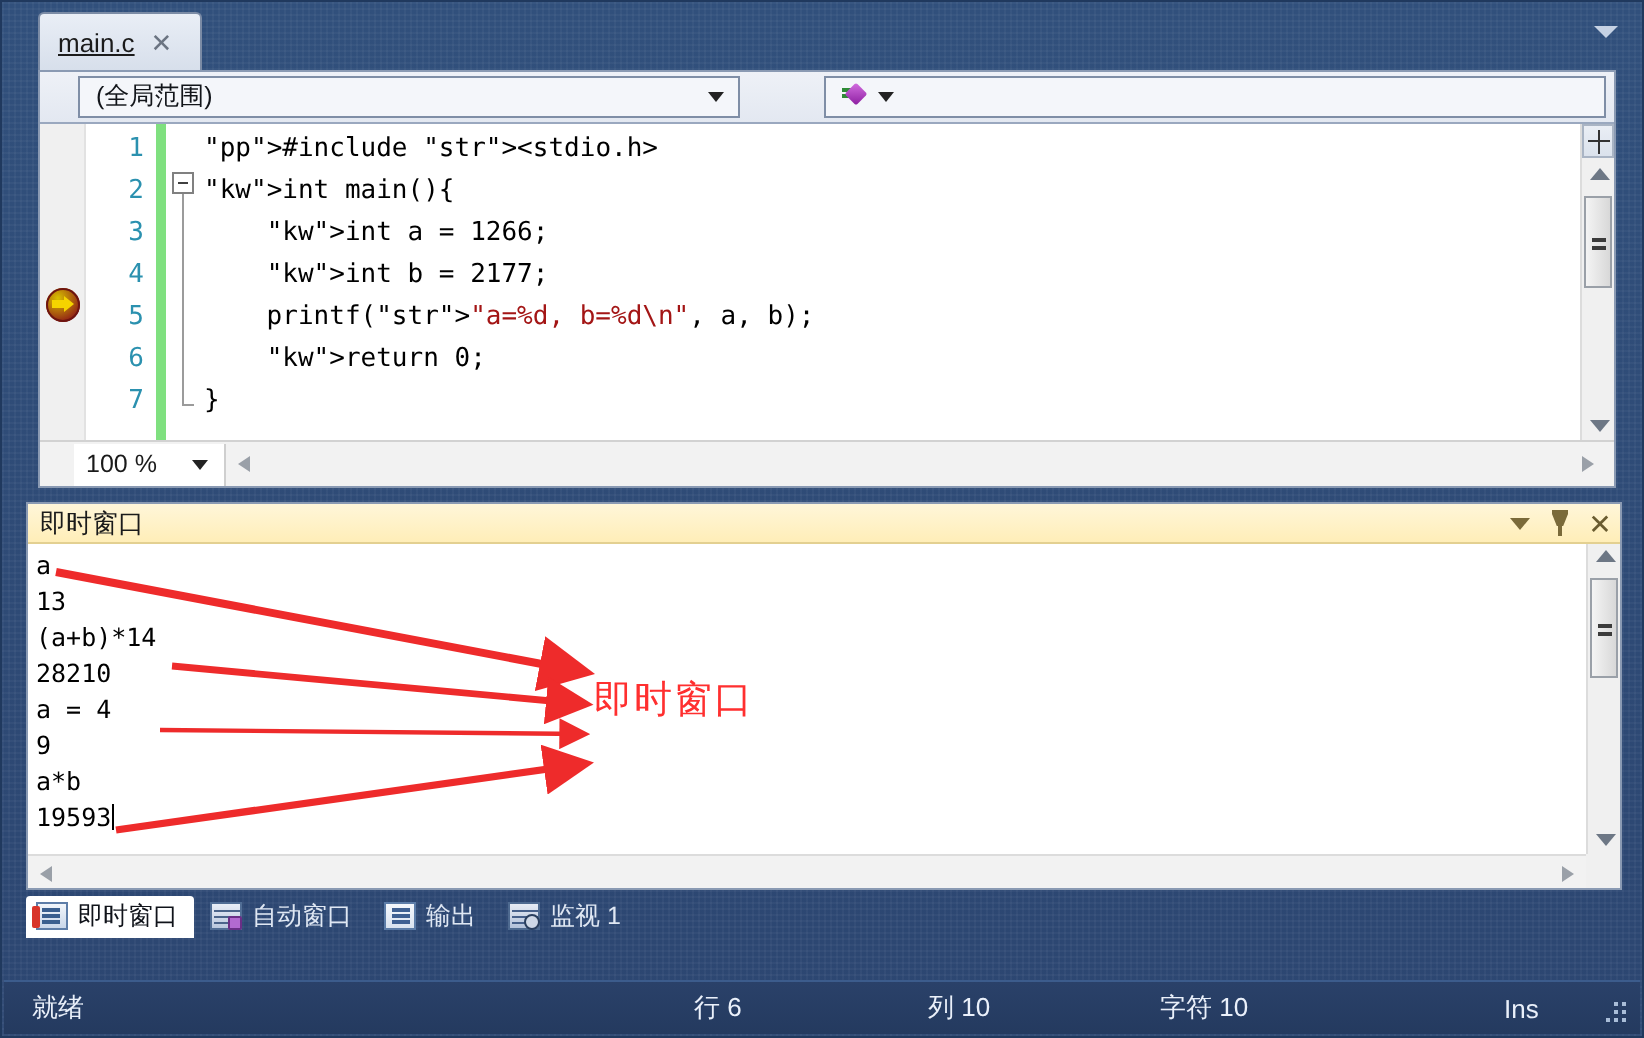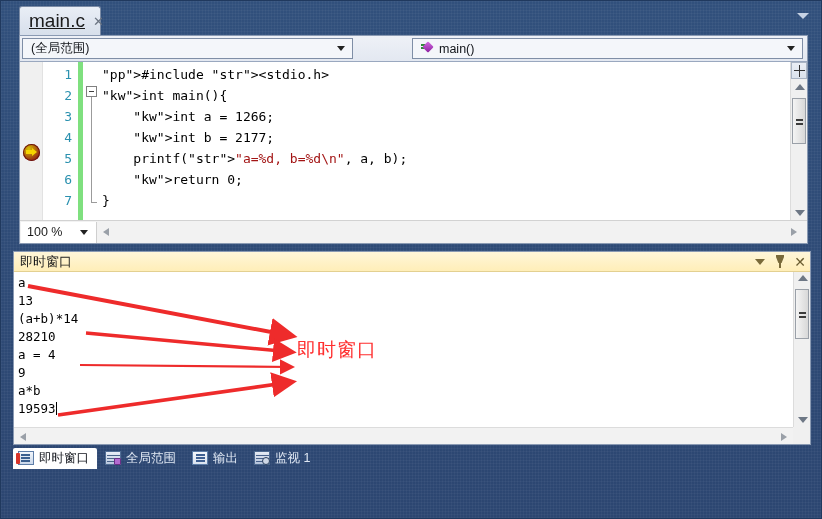--- a/index.html
+++ b/index.html
@@ -22,21 +22,21 @@
   
   #tabstrip{position:absolute;left:0;top:0;width:822px;height:34px;}
   .doc-tab{
     position:absolute;left:18px;top:5px;height:29px;width:82px;
     background:linear-gradient(#e9eef6,#d7dfeb);
     border:1px solid #7b8ba5;border-bottom:none;
     border-radius:3px 3px 0 0;
     box-sizing:border-box;
     display:flex;align-items:center;padding:0 6px 0 9px;
   }
-  .doc-tab-label{color:#1b1b1b;font-size:19px;text-decoration:underline;}
+  .doc-tab-label{color:#1b1b1b;font-size:13px;text-decoration:underline;}
   .doc-tab-close{
     margin-left:8px;color:#6b7482;font-size:13px;line-height:1;cursor:default;
   }
   #tabstrip-chevron{
     position:absolute;right:14px;top:12px;width:0;height:0;
     border-left:6px solid transparent;border-right:6px solid transparent;
     border-top:6px solid #c6d2e4;
   }
   
   #editor-frame{
@@ -44,21 +44,21 @@
     background:#f2f4f8;border:1px solid #8a9ab3;box-sizing:border-box;
   }
   
   #navbar{position:absolute;left:0;top:0;width:100%;height:26px;
     background:linear-gradient(#eef1f7,#e3e8f1);border-bottom:1px solid #9aa8bf;box-sizing:border-box;}
   .combo{
     position:absolute;top:2px;height:21px;
     background:#f4f6fa;border:1px solid #7f8ea6;box-sizing:border-box;
     display:flex;align-items:center;padding:0 2px 0 8px;
   }
-  #combo-scope{left:2px;width:331px;}
+  #combo-scope{left:19px;width:331px;}
   #combo-member{left:392px;right:3px;width:391px;}
   .combo-text{flex:1;color:#12151a;font-size:12.5px;white-space:nowrap;overflow:hidden;}
   .combo-arrow{
     width:0;height:0;margin-right:5px;
     border-left:4px solid transparent;border-right:4px solid transparent;
     border-top:5px solid #222;
   }
   .member-icon{
     width:13px;height:13px;margin-right:5px;position:relative;flex:0 0 auto;
   }
@@ -105,21 +105,21 @@
     font-size:13px;line-height:21px;white-space:pre;color:#000;
   }
   .str{color:#a31515;}
   
   #editor-bottombar{
     position:absolute;left:0;right:0;bottom:0;height:23px;
     background:#f2f2f2;border-top:1px solid #d2d2d2;box-sizing:border-box;
     display:flex;align-items:center;
   }
   #zoom-combo{
-    width:76px;height:21px;margin-left:1px;display:flex;align-items:center;
+    width:76px;height:21px;margin-left:17px;display:flex;align-items:center;
     background:#fff;border-right:1px solid #cfcfcf;box-sizing:border-box;padding-left:6px;
   }
   #zoom-label{font-size:12.5px;color:#1a1a1a;flex:1;}
   #zoom-arrow{width:0;height:0;margin-right:8px;
     border-left:4px solid transparent;border-right:4px solid transparent;border-top:5px solid #222;}
   #hscroll-left{width:0;height:0;margin-left:6px;
     border-top:4px solid transparent;border-bottom:4px solid transparent;border-right:6px solid #9aa0a8;}
   #hscroll-right{width:0;height:0;margin-right:10px;
     border-top:4px solid transparent;border-bottom:4px solid transparent;border-left:6px solid #9aa0a8;}
   #hscroll-track{flex:1;height:100%;}
@@ -242,21 +242,20 @@
       <div class="combo" id="combo-scope">
         <span class="combo-text">(全局范围)</span>
         <span class="combo-arrow"></span>
       </div>
       <div class="combo" id="combo-member">
         <span class="member-icon">
           <i class="spd"></i>
             <i class="spd2"></i>
             <i class="dia"></i>
         </span>
-        <span class="combo-text">main()</span>
         <span class="combo-arrow"></span>
       </div>
     </div>
 
     <div id="code-area">
       <div id="bp-margin"></div>
       <div id="ip-arrow"></div>
       <div id="linenums">
           <div>1</div>
           <div>2</div>
@@ -340,26 +339,42 @@
 
   <div id="annotation-text">即时窗口</div>
 
   <div id="tool-tabs">
       <div class="tool-tab active">
         <span class="tt-icon ico-immediate"></span>
         <span class="tool-tab-label">即时窗口</span>
       </div>
       <div class="tool-tab">
         <span class="tt-icon ico-grid"></span>
-        <span class="tool-tab-label">全局范围</span>
+        <span class="tool-tab-label">自动窗口</span>
       </div>
       <div class="tool-tab">
         <span class="tt-icon ico-output"></span>
         <span class="tool-tab-label">输出</span>
       </div>
       <div class="tool-tab">
         <span class="tt-icon ico-watch"></span>
         <span class="tool-tab-label">监视 1</span>
       </div>
     </div>
 
+  <div id="statusbar">
+    <span id="status-ready">就绪</span>
+    <span id="status-line">行 6</span>
+    <span id="status-col">列 10</span>
+    <span id="status-char">字符 10</span>
+    <span id="status-ins">Ins</span>
+    <span id="grip">
+      <i style="left:10px;top:0"></i>
+      <i style="left:6px;top:4"></i>
+        <i style="left:6px;top:4px"></i>
+        <i style="left:10px;top:4px"></i>
+      <i style="left:2px;top:8px"></i>
+        <i style="left:6px;top:8px"></i>
+        <i style="left:10px;top:8px"></i>
+    </span>
+  </div>
 
 </div>
 
 </body></html>

